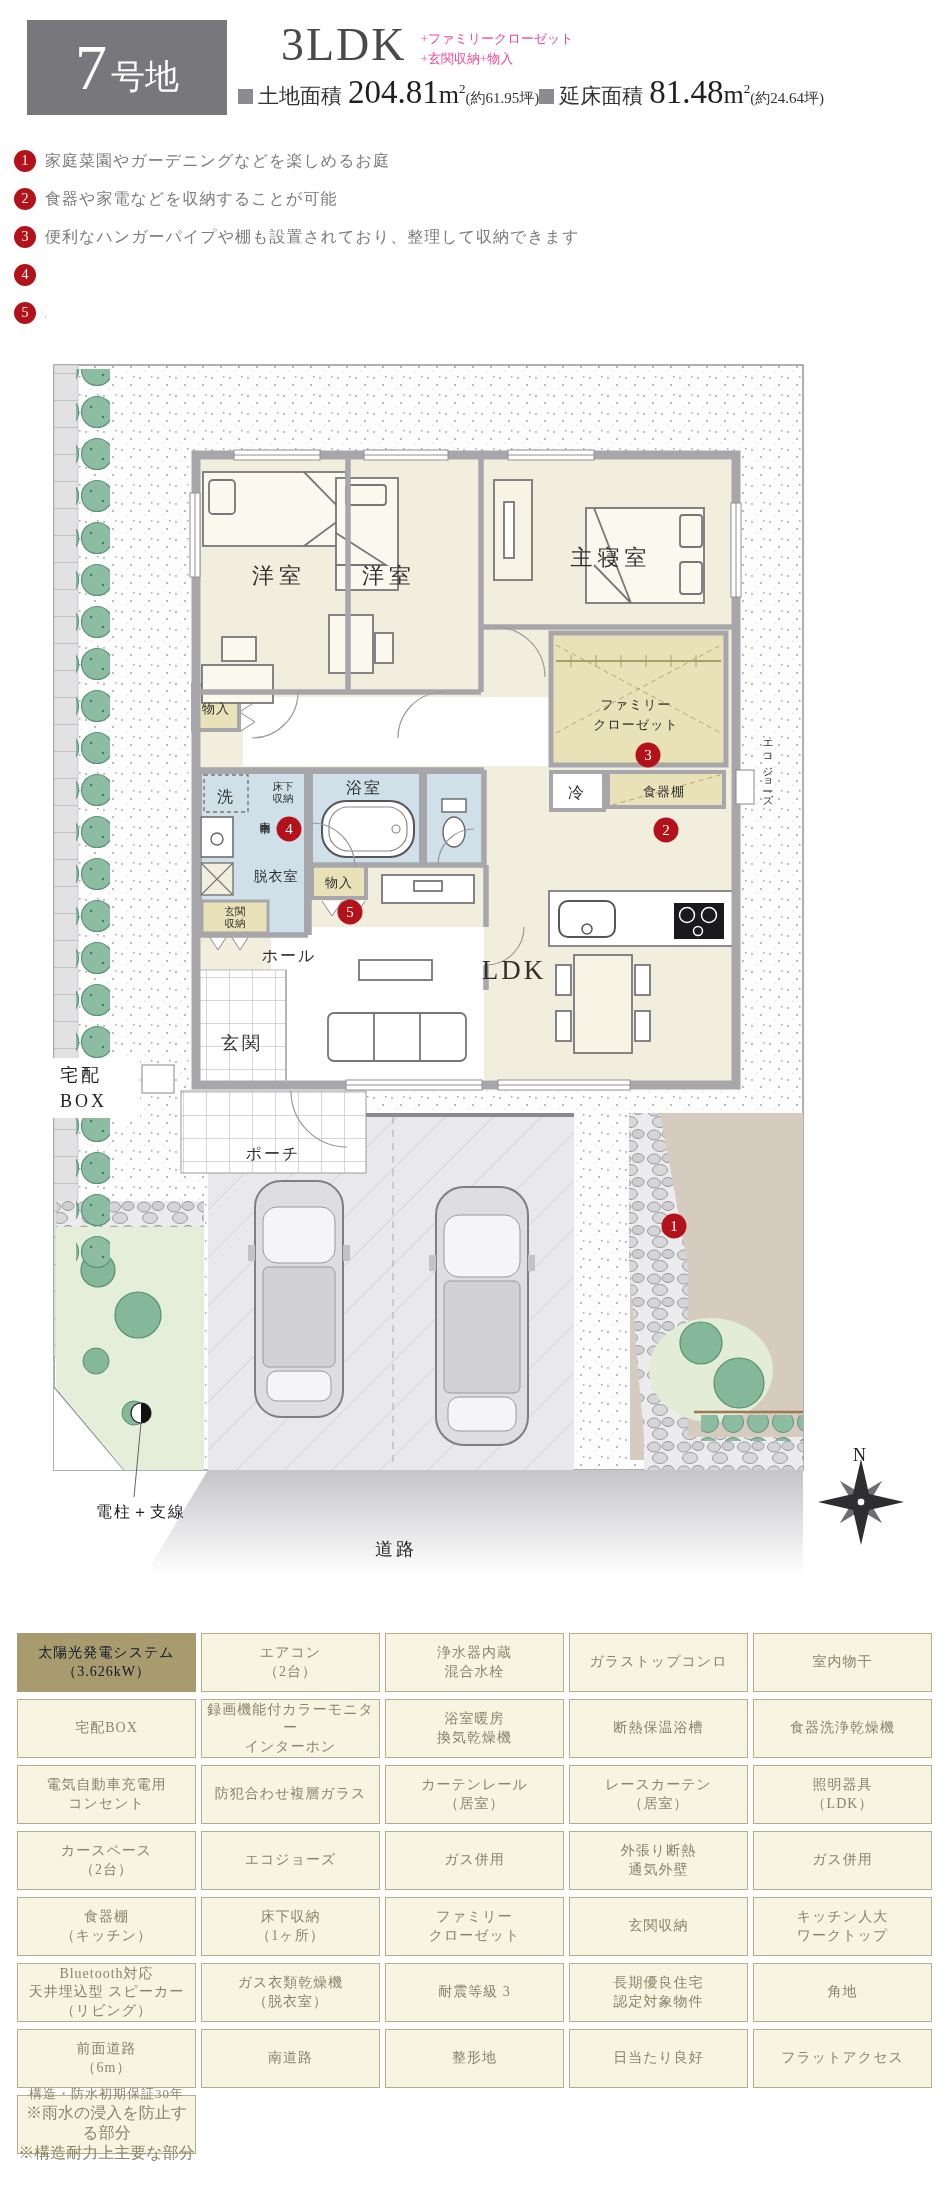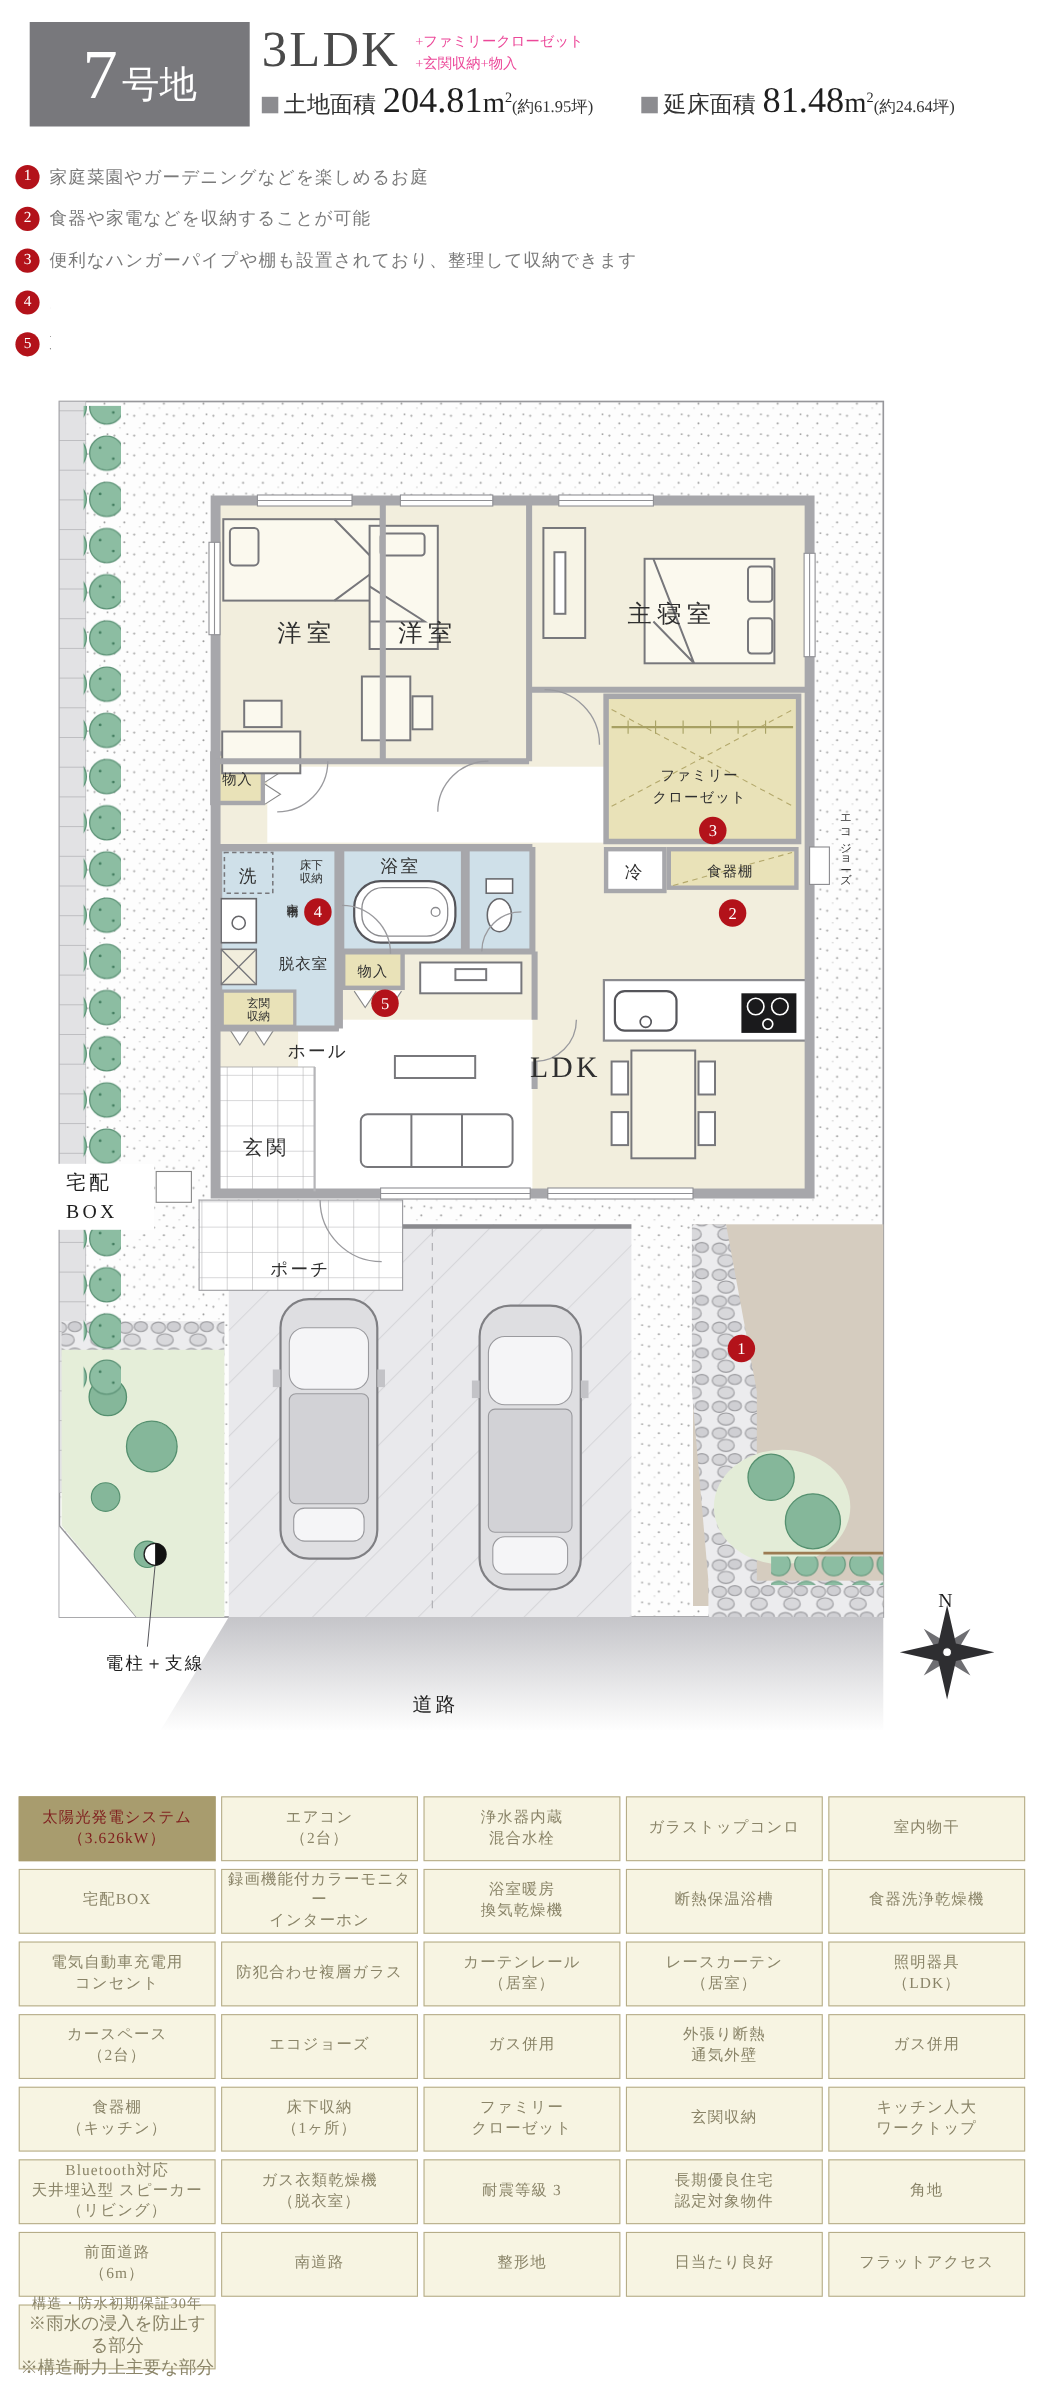--- a/index.html
+++ b/index.html
@@ -4,25 +4,25 @@
 <style>
   html,body{margin:0;padding:0;background:#fff;}
   .page{position:relative;width:950px;height:2185px;background:#fff;overflow:hidden;
         font-family:"Liberation Serif","DejaVu Serif",serif;}
   
   .lot-badge{position:absolute;left:27px;top:20px;width:200px;height:95px;background:#78787c;
              color:#fff;display:flex;align-items:center;justify-content:center;}
   .lot-num{font-size:64px;line-height:1;}
   .lot-suffix{font-size:34px;margin-left:4px;padding-top:18px;}
   .plan-info{position:absolute;left:238px;top:22px;width:700px;}
-  .plan-row{display:flex;align-items:center;}
+  .plan-row{display:flex;align-items:flex-end;margin-left:43px;}
   .plan-type{font-size:46px;line-height:1;color:#4a4a4a;letter-spacing:2px;}
   .plan-extras{margin-left:14px;padding-top:5px;font-size:13px;color:#ec4899;line-height:1.5;}
   .plan-extras span{display:block;}
-  .area-row{display:flex;gap:44px;margin-top:6px;align-items:baseline;}
+  .area-row{display:flex;margin-top:6px;align-items:baseline;}
   .area-group{white-space:nowrap;}
   .sq{display:inline-block;width:15px;height:15px;background:#8c8c90;margin-right:5px;vertical-align:-1px;}
   .area-label{font-size:21px;color:#333;}
   .area-value{font-size:33px;color:#1f1f1f;margin-left:6px;}
   .area-unit{font-size:26px;color:#1f1f1f;}
   .area-unit sup{font-size:13px;}
   .area-tsubo{font-size:15px;color:#333;}
   
   .feat-list{position:absolute;left:14px;top:142px;width:920px;list-style:none;margin:0;padding:0;}
   .feat-list li{display:flex;align-items:center;height:38px;}
@@ -42,21 +42,21 @@
   .dark{fill:#1e1e1e;}
   .markt{font-size:15px;fill:#fff;}
   .vtext{writing-mode:vertical-rl;text-orientation:upright;letter-spacing:1px;}
   .start{text-anchor:start;}
   
   .features-table{position:absolute;left:17px;top:1633px;width:915px;display:grid;
                   grid-template-columns:repeat(5,179px);grid-auto-rows:59px;gap:7px 5px;}
   .cell{border:1px solid #b6ad89;background:#f7f4e2;color:#8a8468;font-size:14px;
         display:flex;flex-direction:column;align-items:center;justify-content:center;
         text-align:center;line-height:1.3;letter-spacing:1px;}
-  .cell.hl{background:#a89c6e;color:#7f1d1d;border-color:#a89c6e;}
+  .cell.hl{background:#a89c6e;color:#0f172a;border-color:#a89c6e;}
   .cell.note span:nth-child(1){font-size:13px;text-align:right;}
   .cell.note span:nth-child(n+2){font-size:16px;line-height:1.25;letter-spacing:0;}
 </style>
 </head>
 <body>
 
 <div class="page">
 
   <div class="lot-badge">
     <span class="lot-num">7</span>

